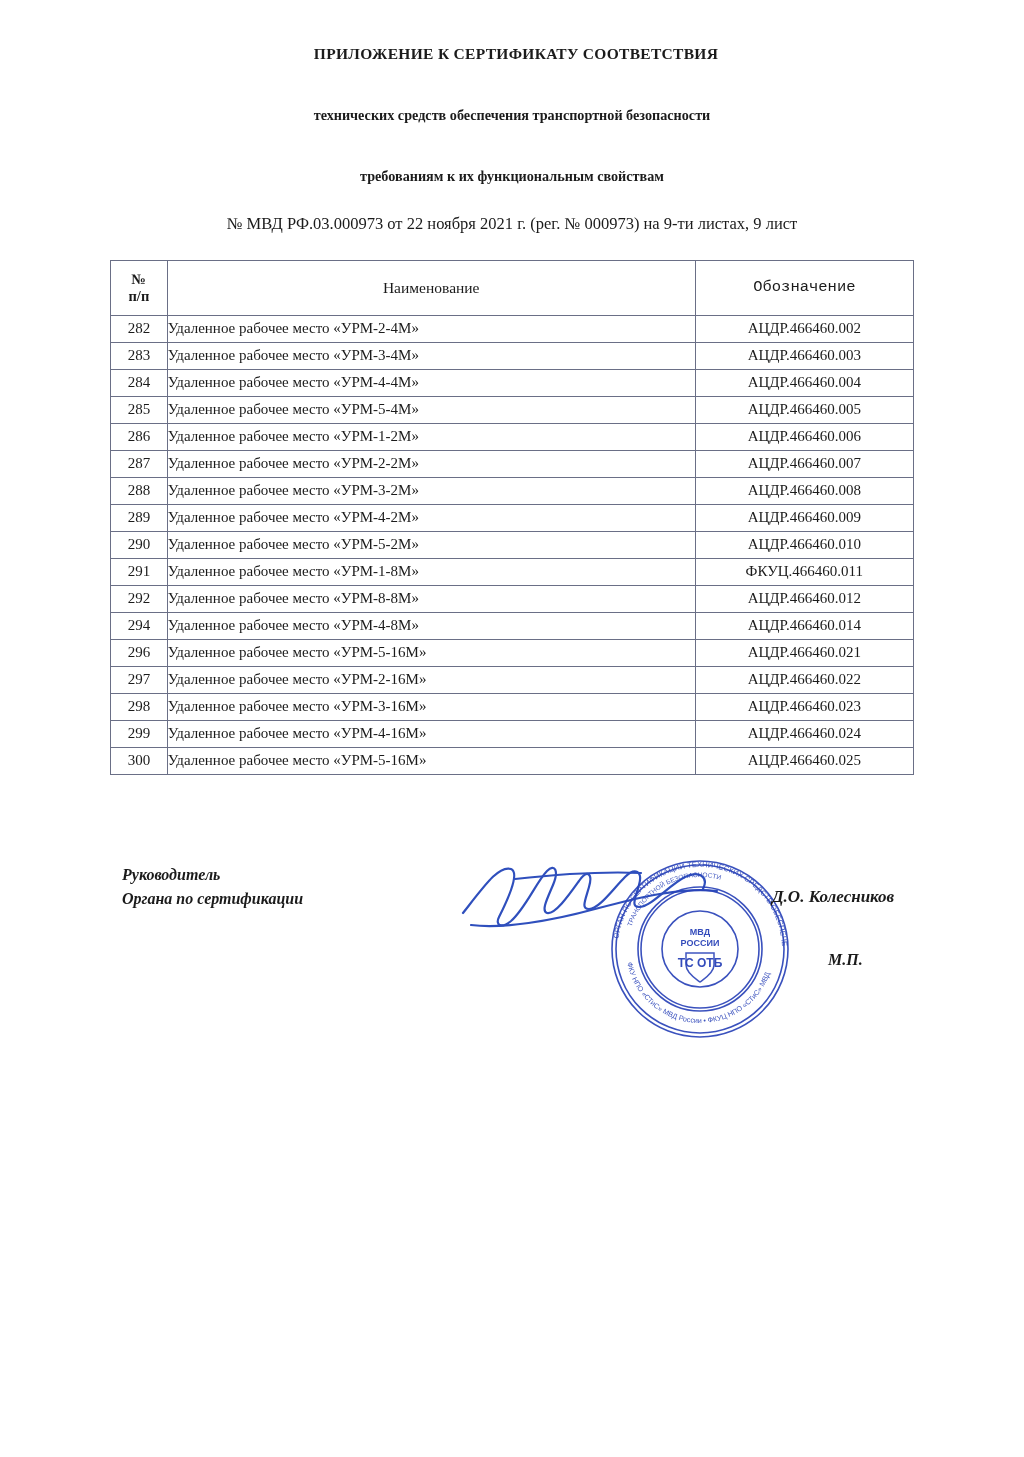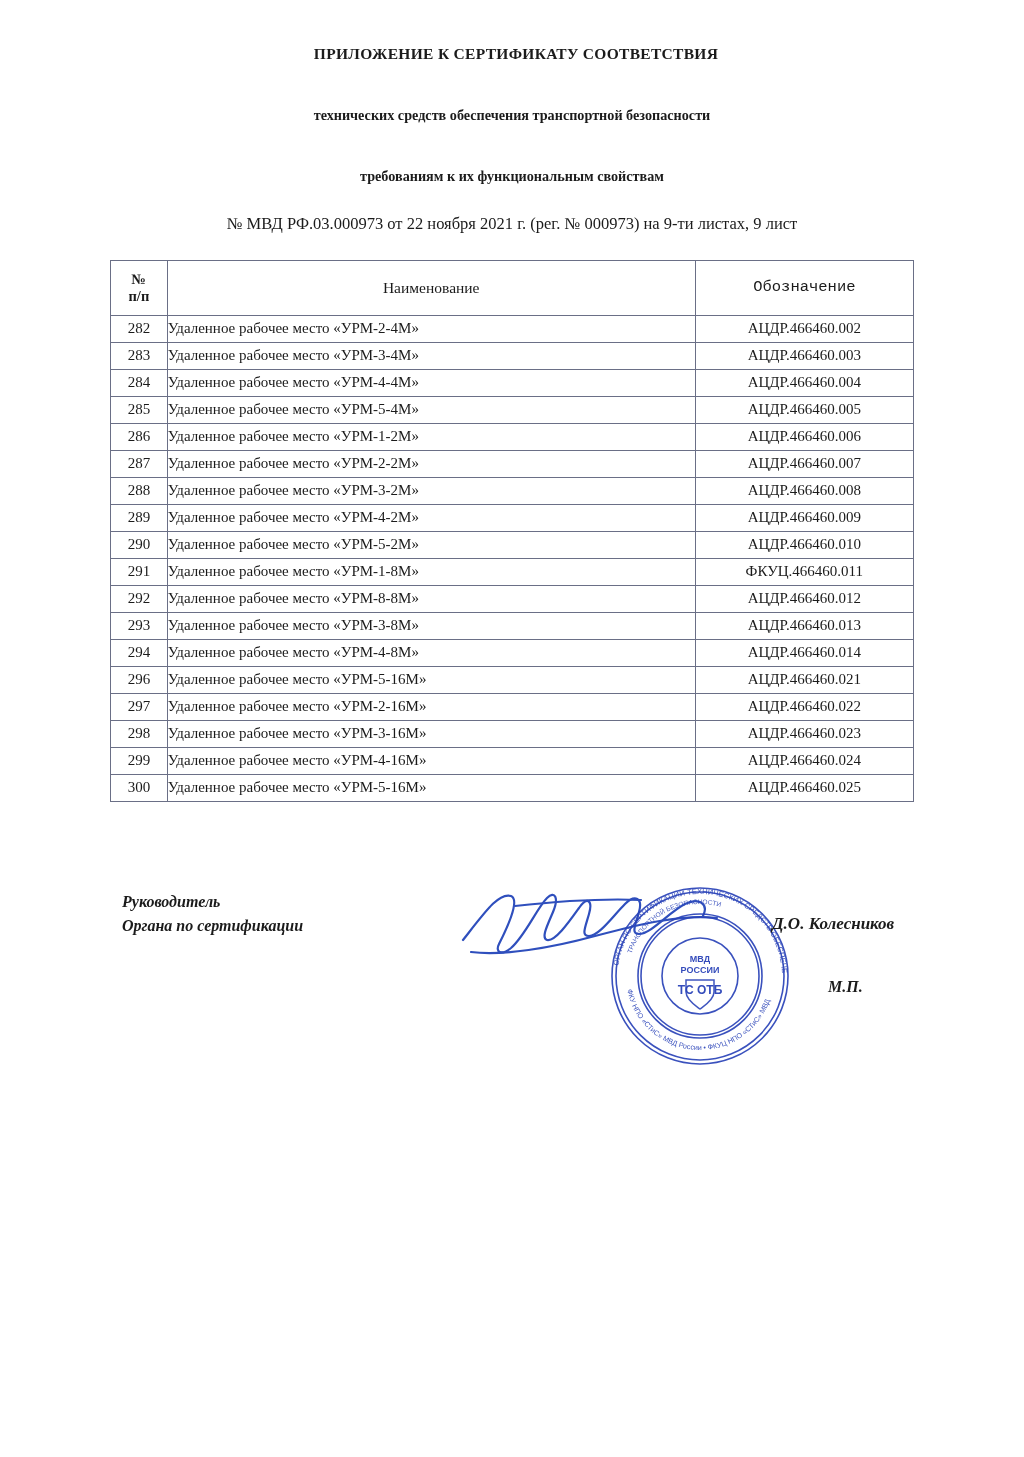--- a/index.html
+++ b/index.html
@@ -233,25 +233,20 @@
           </tr>
           <tr>
             <td class="c-num">291</td>
             <td class="c-name">Удаленное рабочее место «УРМ-1-8М»</td>
             <td class="c-desig">ФКУЦ.466460.011</td>
           </tr>
           <tr>
             <td class="c-num">292</td>
             <td class="c-name">Удаленное рабочее место «УРМ-8-8М»</td>
             <td class="c-desig">АЦДР.466460.012</td>
-          </tr>
-          <tr>
-            <td class="c-num">293</td>
-            <td class="c-name">Удаленное рабочее место «УРМ-3-8М»</td>
-            <td class="c-desig">АЦДР.466460.013</td>
           </tr>
           <tr>
             <td class="c-num">294</td>
             <td class="c-name">Удаленное рабочее место «УРМ-4-8М»</td>
             <td class="c-desig">АЦДР.466460.014</td>
           </tr>
           <tr>
             <td class="c-num">296</td>
             <td class="c-name">Удаленное рабочее место «УРМ-5-16М»</td>
             <td class="c-desig">АЦДР.466460.021</td>

